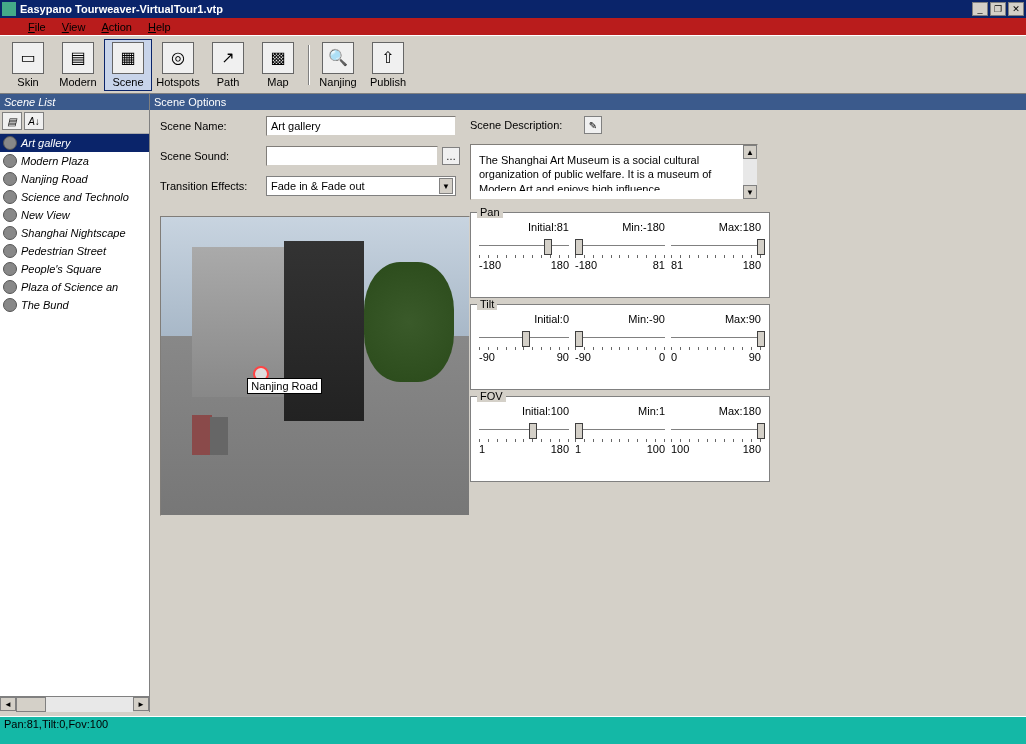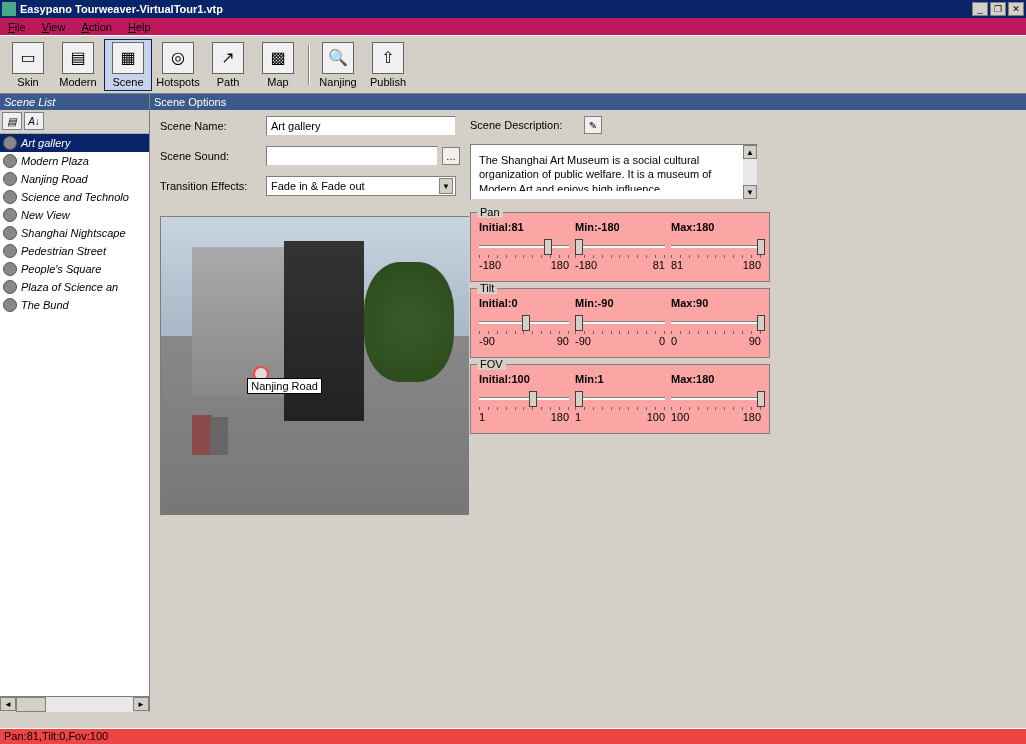--- a/index.html
+++ b/index.html
@@ -5,21 +5,21 @@
 * { box-sizing: border-box; margin: 0; padding: 0; font-family: Tahoma, Arial, sans-serif; font-size: 11px; }
 body { background: #d4d0c8; width: 1026px; height: 744px; overflow: hidden; position: relative; }
 
 
 .titlebar { background: #0a246a; color: #fff; height: 18px; display: flex; align-items: center; padding: 0 2px; }
 .titlebar .appicon { width: 14px; height: 14px; background: #4a8; margin-right: 4px; }
 .titlebar .title { flex: 1; font-weight: bold; }
 .titlebar .wbtn { width: 16px; height: 14px; background: #d4d0c8; border: 1px solid #808080; margin-left: 2px; display: flex; align-items: center; justify-content: center; font-size: 9px; font-family: Arial; color: #000; cursor: default; }
 
 
-.menubar { background: #be185d; height: 18px; display: flex; align-items: center; padding: 0 0; border-bottom: 1px solid #fff; }
+.menubar { background: #b91c1c; height: 18px; display: flex; align-items: center; padding: 0 20px; border-bottom: 1px solid #fff; }
 .menuitem { padding: 2px 8px; cursor: default; }
 .menuitem .ul { text-decoration: underline; }
 
 
 .toolbar { background: #d4d0c8; height: 58px; display: flex; align-items: center; padding: 2px 4px; border-bottom: 1px solid #808080; }
 .tbtn { display: flex; flex-direction: column; align-items: center; justify-content: center; width: 48px; height: 52px; margin-right: 2px; border: 1px solid transparent; cursor: default; }
 .tbtn.active { border: 1px solid #0a246a; background: #c8d4ea; }
 .tbtn .ticon { width: 32px; height: 32px; border: 1px solid #666; background: #f0f0f0; display: flex; align-items: center; justify-content: center; font-size: 16px; }
 .tbtn .tlabel { margin-top: 2px; font-size: 11px; }
 .tsep { width: 2px; height: 40px; border-left: 1px solid #808080; border-right: 1px solid #fff; margin: 0 4px; }
@@ -68,35 +68,35 @@
 .ground { position: absolute; bottom: 0; left: 0; right: 0; height: 60%; background: linear-gradient(#888, #777); }
 .building { position: absolute; top: 10%; left: 10%; width: 100px; height: 150px; background: linear-gradient(#aaa, #888); }
 .trees { position: absolute; top: 15%; right: 5%; width: 90px; height: 120px; background: radial-gradient(circle, #3a5a2a, #2a4a1a); border-radius: 40%; }
 .gate { position: absolute; top: 8%; left: 40%; width: 80px; height: 180px; background: linear-gradient(#333, #222); }
 .people { position: absolute; bottom: 20%; left: 10%; width: 20px; height: 40px; background: #8a4a4a; }
 .people2 { position: absolute; bottom: 20%; left: 16%; width: 18px; height: 38px; background: #666; }
 .hotspot { position: absolute; top: 50%; left: 30%; width: 16px; height: 16px; border: 2px solid #f44; border-radius: 50%; background: rgba(255,255,255,0.7); }
 .hotspotlabel { position: absolute; top: 54%; left: 28%; background: #fff; border: 1px solid #000; padding: 1px 3px; font-size: 11px; white-space: nowrap; }
 
 
-.slidergroup { border: 1px solid #808080; background: #fca5a5; padding: 8px 8px 6px 8px; margin-bottom: 6px; position: relative; }
+.slidergroup { border: 1px solid #808080; background: #ffffff; padding: 8px 8px 22px 8px; margin-bottom: 6px; position: relative; }
 .slidergroup .grouptitle { position: absolute; top: -7px; left: 6px; background: #d4d0c8; padding: 0 3px; font-size: 11px; }
 .sliderrow { display: flex; gap: 6px; margin-bottom: 4px; }
 .slidercol { flex: 1; }
-.sliderlabels { display: flex; justify-content: flex-start; margin-bottom: 4px; font-weight: bold; }
+.sliderlabels { display: flex; justify-content: flex-end; margin-bottom: 4px; }
 .sliderlabels span { white-space: nowrap; }
 .slidertrack { height: 20px; position: relative; }
 .slidertrack .track { position: absolute; top: 8px; left: 0; right: 0; height: 3px; background: #fff; border-top: 1px solid #808080; }
 .slidertrack .thumb { position: absolute; top: 2px; width: 8px; height: 16px; background: #d4d0c8; border: 1px solid #404040; cursor: default; }
 .slidertrack .ticks { position: absolute; bottom: -2px; left: 0; right: 0; height: 4px; display: flex; justify-content: space-between; }
 .slidertrack .ticks div { width: 1px; height: 3px; background: #666; }
 .sliderrange { display: flex; justify-content: space-between; font-size: 10px; margin-top: 2px; }
 
 
-.statusbar { position: absolute; bottom: 0; left: 0; right: 0; height: 16px; background: #ef4444; border-top: 1px solid #fff; padding: 1px 4px; font-size: 11px; }
+.statusbar { position: absolute; bottom: 0; left: 0; right: 0; height: 28px; background: #14b8a6; border-top: 1px solid #fff; padding: 1px 4px; font-size: 11px; }
 </style>
 </head>
 <body>
 
 <div class="titlebar">
   <div class="appicon"></div>
   <div class="title">Easypano Tourweaver-VirtualTour1.vtp</div>
   <div class="wbtn">_</div>
   <div class="wbtn">❐</div>
   <div class="wbtn">✕</div>

